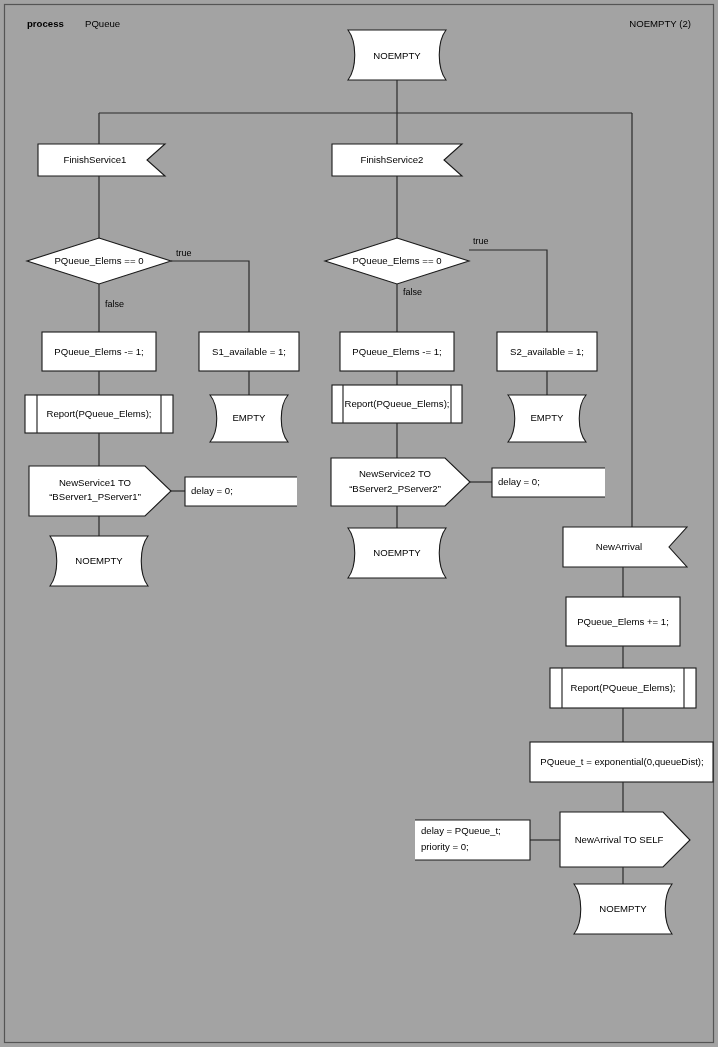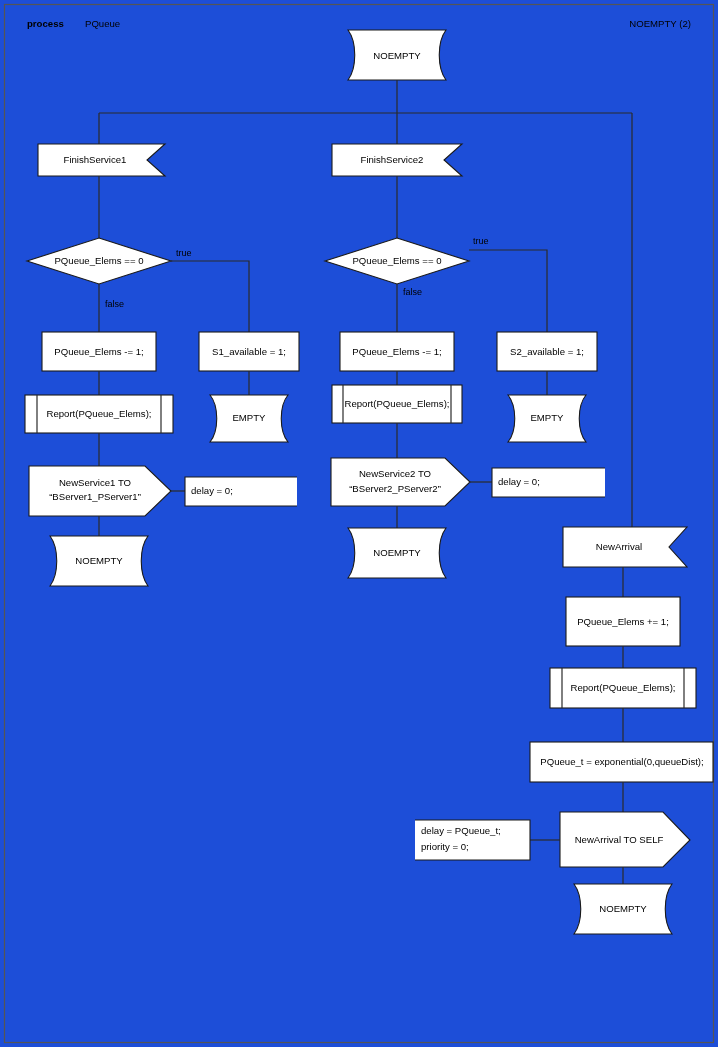--- a/index.html
+++ b/index.html
@@ -1,18 +1,18 @@
 <!DOCTYPE html>
 <html><head>
 <meta charset="utf-8">
 <style>
   html,body{margin:0;padding:0;background:#ffffff;}
   body{width:718px;height:1047px;overflow:hidden;
        font-family:"Liberation Sans","DejaVu Sans",sans-serif;}
-  #page{position:relative;width:718px;height:1047px;background:#1d4ed8;}
+  #page{position:relative;width:718px;height:1047px;background:#a3a3a3;}
   svg#diagram{position:absolute;left:0;top:0;width:718px;height:1047px;}
   .shape{fill:#ffffff;stroke:#1a1a1a;stroke-width:1.1;}
   .conn{stroke:#2b2b2b;stroke-width:1.2;fill:none;}
   .lbl{font-family:"Liberation Sans","DejaVu Sans",sans-serif;font-size:9.6px;
        fill:#000;text-anchor:middle;dominant-baseline:middle;}
   .lbl-l{text-anchor:start;}
   .hdr{font-family:"Liberation Sans","DejaVu Sans",sans-serif;font-size:9.6px;fill:#000;}
   .hdr-b{font-weight:bold;}
   .hdr-r{text-anchor:end;}
   .branch{font-family:"Liberation Sans","DejaVu Sans",sans-serif;font-size:9px;fill:#000;text-anchor:start;}

